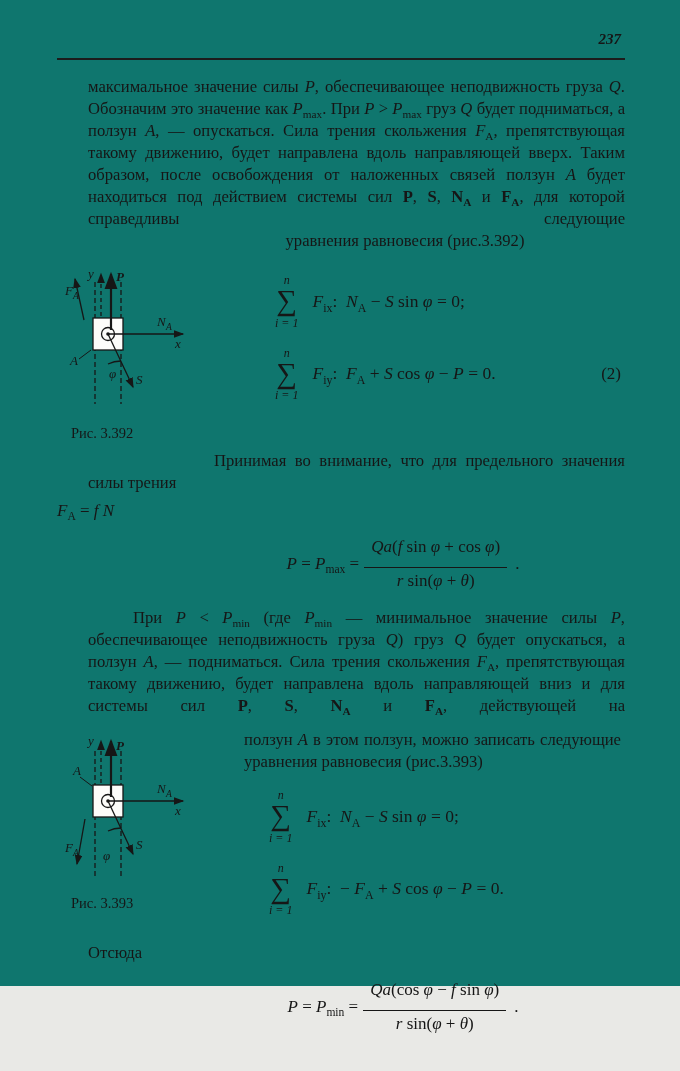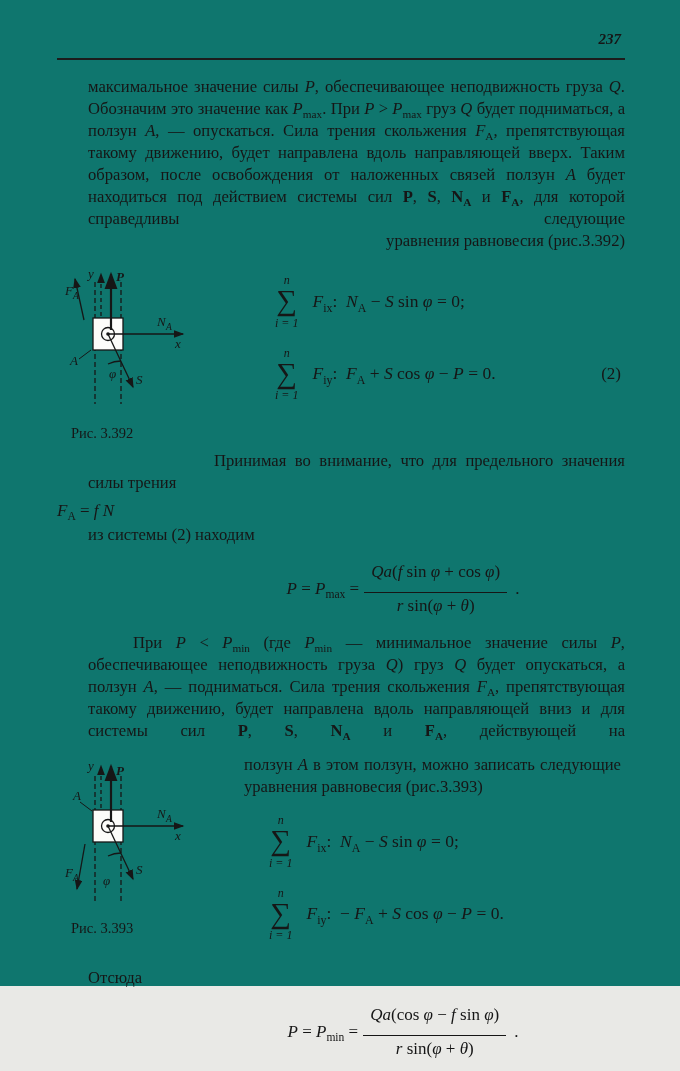--- a/index.html
+++ b/index.html
@@ -15,21 +15,21 @@
   .b { font-weight:700; }
   .i { font-style:italic; }
   sub { font-size:68%; line-height:0; }
 
   .header { text-align:right; height:20px; }
   .pagenum { font-size:15px; font-weight:700; font-style:italic; padding-right:4px; }
   .rule { border:none; border-top:2.5px solid #1c1c1c; margin-top:8px; }
 
   .body-text { font-size:16.6px; line-height:22px; text-align:justify;margin-left:31px; }
   .para1 { margin-top:16px; text-align-last:justify; }
-  .para1-last { margin-left:128px; text-align:right; }
+  .para1-last { margin-left:128px; text-align:center; }
 
   .fig-row { display:flex; margin-top:4px; }
   .figcol { width:140px; flex:none; padding-top:8px; }
   .figcol svg { display:block; margin-left:8px; }
   .figcap { font-size:14.5px; margin:6px 0 0 14px; }
   .figlabel text { font-family:"Liberation Serif",serif; font-size:13px; font-style:italic; fill:#161616; }
   .figlabel .subl { font-size:9.5px; }
   .figlabel .pb { font-weight:700; }
 
   .eqcol { flex:1; padding:18px 4px 0 78px; }
@@ -121,21 +121,20 @@
           <span class="bot">i = 1</span>
         </span>
         <span class="eqbody"><span class="i">F</span><sub>iy</sub><span>:&nbsp;&nbsp;</span><span class="i">F</span><sub>A</sub><span> + </span><span class="i">S</span><span> cos </span><span class="i">φ</span><span> − </span><span class="i">P</span><span> = 0.</span></span>
         <span class="eqnum">(2)</span>
       </div>
     </div>
   </div>
 
   <p class="body-text para2a"><span>Принимая во внимание, что для предельного значения силы трения</span></p>
   <div class="formula-center"><span class="i">F</span><sub>A</sub><span> = </span><span class="i">f N</span></div>
-  <p class="body-text"><span>из системы (2) находим</span></p>
 
   <div class="formula-shift">
     <span class="eqbody"><span class="i">P</span><span> = </span><span class="i">P</span><sub>max</sub><span> = </span></span>
     <span class="frac">
       <span class="num"><span class="i">Qa</span><span>(</span><span class="i">f</span><span> sin </span><span class="i">φ</span><span> + cos </span><span class="i">φ</span><span>)</span></span>
       <span class="den"><span class="i">r</span><span> sin(</span><span class="i">φ</span><span> + </span><span class="i">θ</span><span>)</span></span>
     </span>
     <span class="tail">.</span>
   </div>
 

